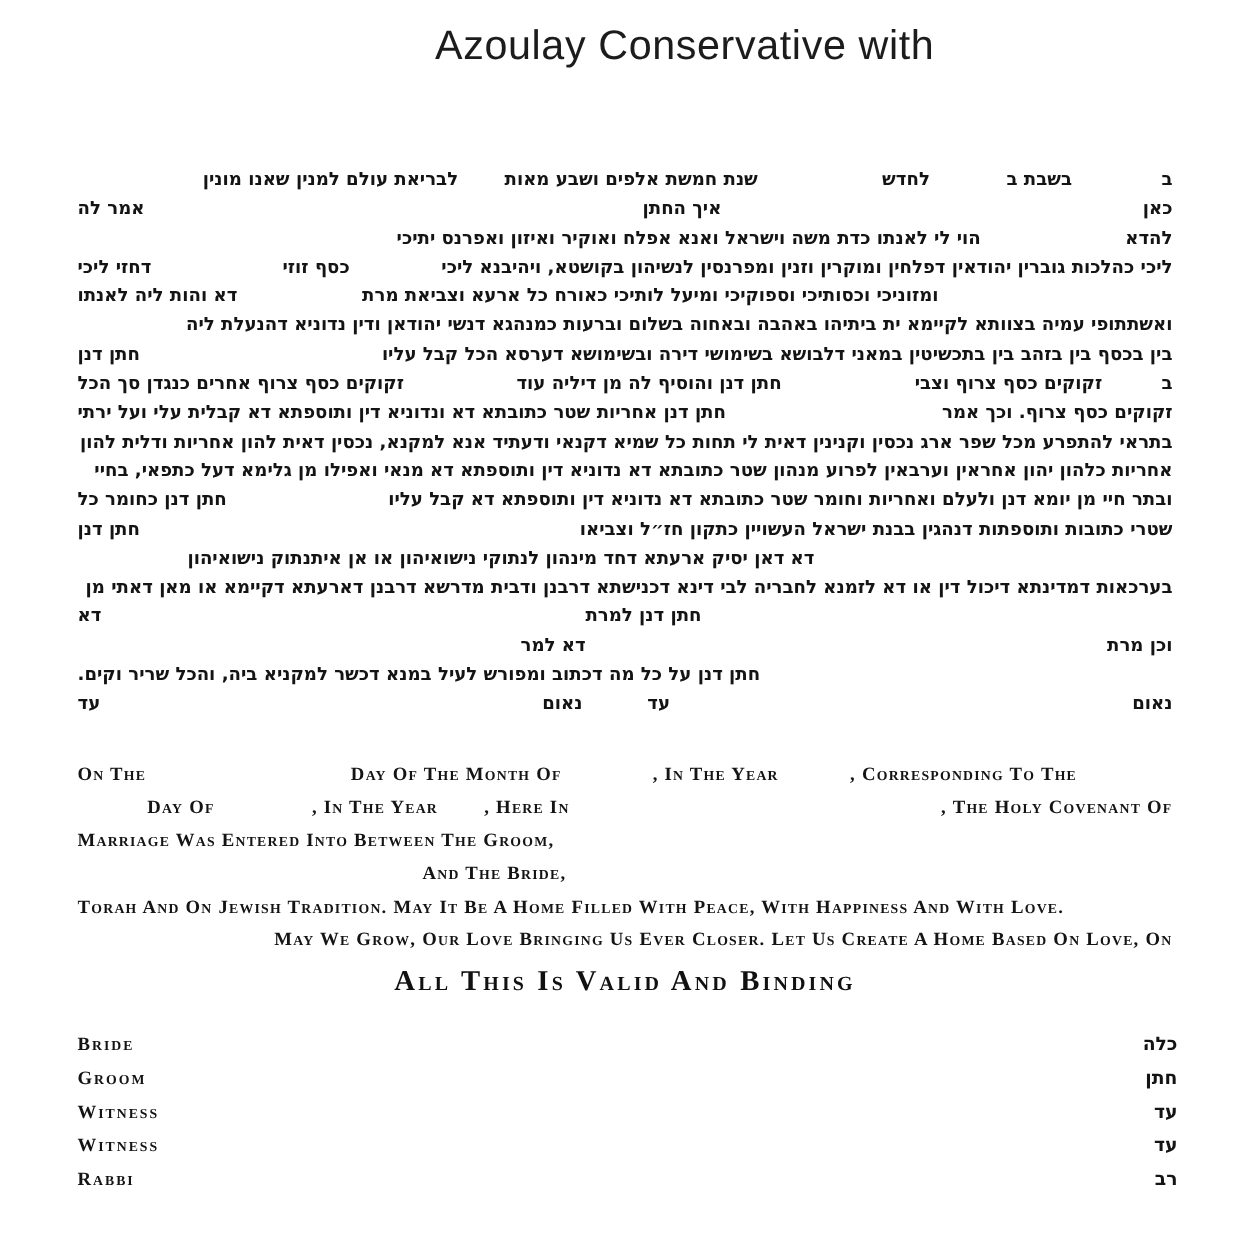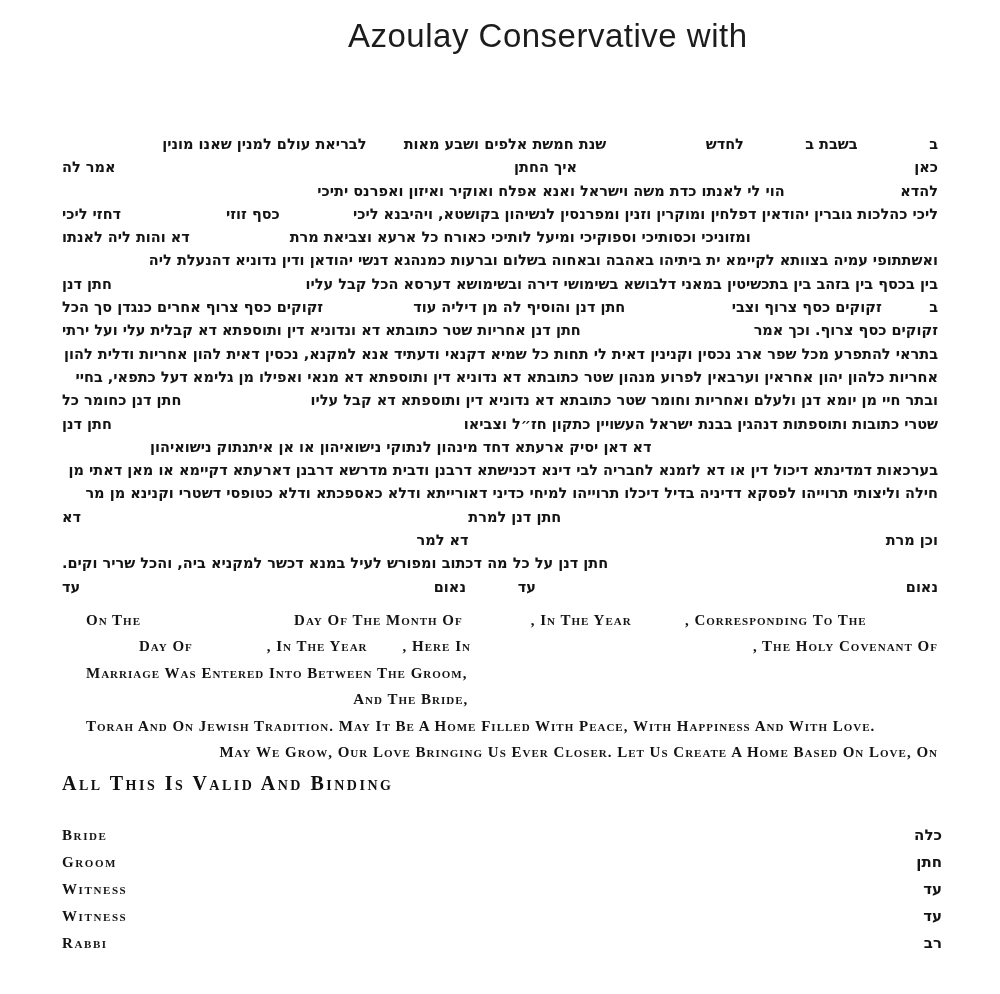--- a/index.html
+++ b/index.html
@@ -28,40 +28,41 @@
   .hl{
     display:flex;direction:rtl;align-items:baseline;
     height:23.3px;line-height:23.3px;
     font-family:"DejaVu Sans",sans-serif;
     font-size:14.5px;font-weight:600;color:#141414;
     white-space:pre;min-width:0;overflow:hidden;
   }
 
   
   #english-block{
-    position:absolute;left:62px;right:62px;top:607px;margin-left:24px;
+    position:absolute;left:62px;right:62px;top:607px;
   }
   .el{
     display:flex;direction:ltr;align-items:baseline;
     height:26.4px;line-height:26.4px;
     font-family:"Liberation Serif",serif;
     font-variant:small-caps;
     font-size:15px;font-weight:700;letter-spacing:1px;color:#141414;
     white-space:pre;min-width:0;overflow:hidden;
   }
 
   .gap{display:inline-block;height:1px;}
   .txt{flex:0 0 auto;}
 
   
   .valid{
     position:absolute;left:62px;right:62px;top:772px;
+    text-align:center;
     font-family:"Liberation Serif",serif;
     font-variant:small-caps;
-    font-size:20px;font-weight:700;letter-spacing:2.5px;color:#111;
+    font-size:23px;font-weight:700;letter-spacing:2.5px;color:#111;
   }
 
   
   #signatures{
     position:absolute;left:62px;right:58px;top:822px;
   }
   .sig-row{
     display:flex;justify-content:space-between;align-items:baseline;
     height:27px;line-height:27px;
   }
@@ -93,21 +94,20 @@
       <div class="hl"><span class="txt">ואשתתופי עמיה בצוותא לקיימא ית ביתיהו באהבה ובאחוה בשלום וברעות כמנהגא דנשי יהודאן ודין נדוניא דהנעלת ליה</span></div>
       <div class="hl"><span class="txt">בין בכסף בין בזהב בין בתכשיטין במאני דלבושא בשימושי דירה ובשימושא דערסא הכל קבל עליו</span><span class="gap" style="flex: 176 1 0px;"></span><span class="txt">חתן דנן</span></div>
       <div class="hl"><span class="txt">ב</span><span class="gap" style="flex: 49 1 0px;"></span><span class="txt">זקוקים כסף צרוף וצבי</span><span class="gap" style="flex: 110 1 0px;"></span><span class="txt">חתן דנן והוסיף לה מן דיליה עוד</span><span class="gap" style="flex: 93 1 0px;"></span><span class="txt">זקוקים כסף צרוף אחרים כנגדן סך הכל</span></div>
       <div class="hl"><span class="txt">זקוקים כסף צרוף. וכך אמר</span><span class="gap" style="flex: 77 1 0px;"></span><span class="txt">חתן דנן אחריות שטר כתובתא דא ונדוניא דין ותוספתא דא קבלית עלי ועל ירתי</span></div>
       <div class="hl"><span class="txt">בתראי להתפרע מכל שפר ארג נכסין וקנינין דאית לי תחות כל שמיא דקנאי ודעתיד אנא למקנא, נכסין דאית להון אחריות ודלית להון</span></div>
       <div class="hl"><span class="txt">אחריות כלהון יהון אחראין וערבאין לפרוע מנהון שטר כתובתא דא נדוניא דין ותוספתא דא מנאי ואפילו מן גלימא דעל כתפאי, בחיי</span></div>
       <div class="hl"><span class="txt">ובתר חיי מן יומא דנן ולעלם ואחריות וחומר שטר כתובתא דא נדוניא דין ותוספתא דא קבל עליו</span><span class="gap" style="flex: 130 1 0px;"></span><span class="txt">חתן דנן כחומר כל</span></div>
       <div class="hl"><span class="txt">שטרי כתובות ותוספתות דנהגין בבנת ישראל העשויין כתקון חז״ל וצביאו</span><span class="gap" style="flex: 173 1 0px;"></span><span class="txt">חתן דנן</span></div>
       <div class="hl"><span class="gap" style="flex: 140 1 0px;"></span><span class="txt">דא דאן יסיק ארעתא דחד מינהון לנתוקי נישואיהון או אן איתנתוק נישואיהון</span><span class="gap" style="flex: 43 1 0px;"></span></div>
       <div class="hl"><span class="txt">בערכאות דמדינתא דיכול דין או דא לזמנא לחבריה לבי דינא דכנישתא דרבנן ודבית מדרשא דרבנן דארעתא דקיימא או מאן דאתי מן</span></div>
-      <div class="hl"><span class="txt">חילה וליצותי תרוייהו לפסקא דדיניה בדיל דיכלו תרוייהו למיחי כדיני דאורייתא ודלא כאספכתא ודלא כטופסי דשטרי וקנינא מן מר</span></div>
       <div class="hl"><span class="gap" style="flex: 358 1 0px;"></span><span class="txt">חתן דנן למרת</span><span class="gap" style="flex: 368 1 0px;"></span><span class="txt">דא</span></div>
       <div class="hl"><span class="txt">וכן מרת</span><span class="gap" style="flex: 413 1 0px;"></span><span class="txt">דא למר</span><span class="gap" style="flex: 351 1 0px;"></span></div>
       <div class="hl"><span class="gap" style="flex: 128 1 0px;"></span><span class="txt">חתן דנן על כל מה דכתוב ומפורש לעיל במנא דכשר למקניא ביה, והכל שריר וקים.</span></div>
       <div class="hl"><span class="txt">נאום</span><span class="gap" style="flex: 342 1 0px;"></span><span class="txt">עד</span><span class="gap" style="flex: 48 1 0px;"></span><span class="txt">נאום</span><span class="gap" style="flex: 327 1 0px;"></span><span class="txt">עד</span></div>
     </div>
 
   <div id="english-block">
       <div class="el"><span class="txt">On The</span><span class="gap" style="flex: 135 1 0px;"></span><span class="txt">Day Of The Month Of</span><span class="gap" style="flex: 60 1 0px;"></span><span class="txt">, In The Year</span><span class="gap" style="flex: 47 1 0px;"></span><span class="txt">, Corresponding To The</span><span class="gap" style="flex: 63 1 0px;"></span></div>
       <div class="el"><span class="gap" style="flex: 56 1 0px;"></span><span class="txt">Day Of</span><span class="gap" style="flex: 78 1 0px;"></span><span class="txt">, In The Year</span><span class="gap" style="flex: 37 1 0px;"></span><span class="txt">, Here In</span><span class="gap" style="flex: 298 1 0px;"></span><span class="txt">, The Holy Covenant Of</span></div>
       <div class="el"><span class="txt">Marriage Was Entered Into Between The Groom,</span><span class="gap" style="flex: 448 1 0px;"></span></div>

